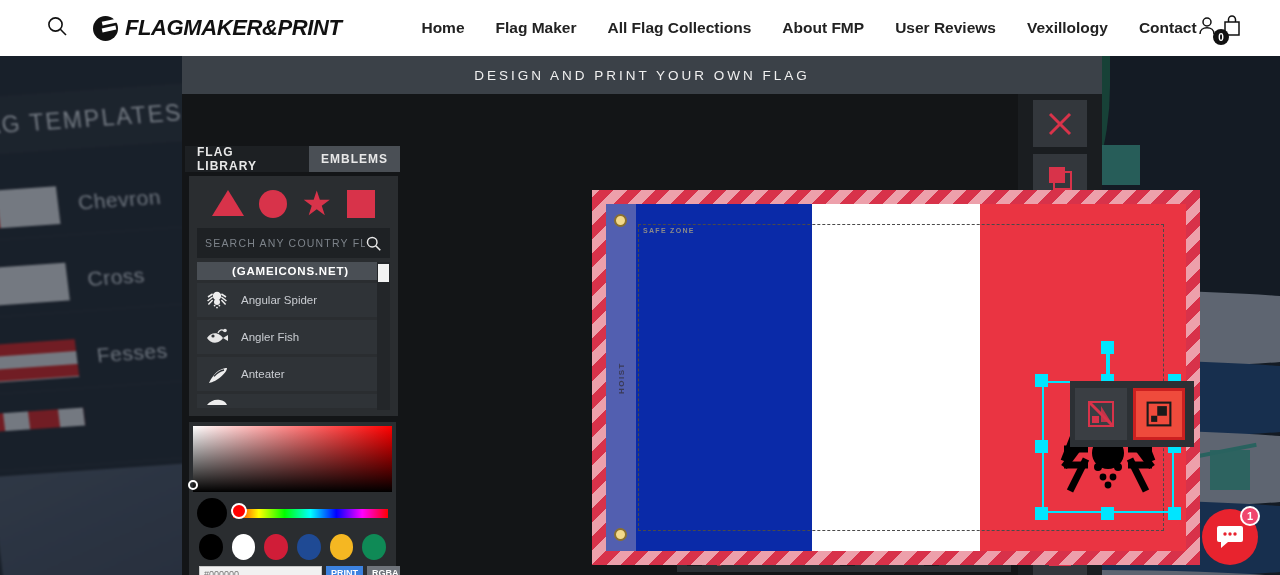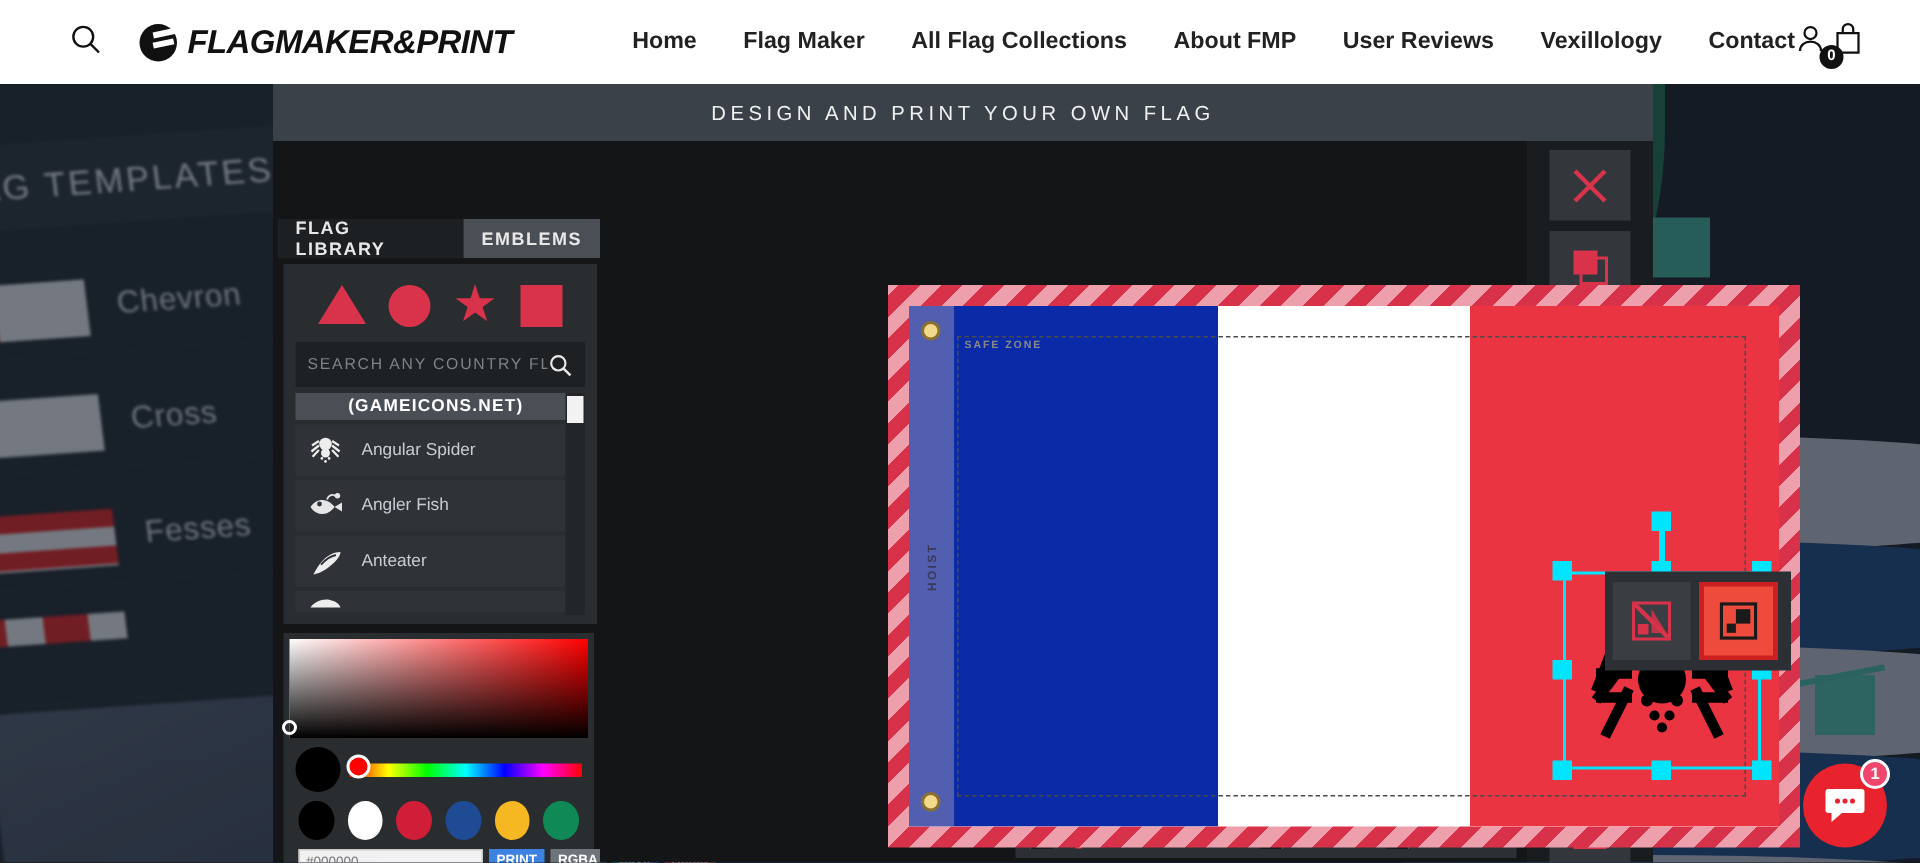--- a/index.html
+++ b/index.html
@@ -106,21 +106,21 @@
   .cart-badge {
     position:absolute; left:-7px; bottom:-3px;
     width:16px; height:16px; border-radius:50%; background:#111; color:#fff;
     font-size:10px; font-weight:bold; display:flex; align-items:center;
     justify-content:center;
   }
 
   
   .app {
     position:absolute; left:182px; top:56px; width:920px; height:519px;
-    z-index:20; background:#1d4ed8;
+    z-index:20; background:#b91c1c;
   }
   .app-title {
     height:38px; background:#3b4148; color:#f0f0f0;
     font-size:13.5px; letter-spacing:3px; display:flex;
     align-items:center; justify-content:center; font-weight:400;
   }
   .app-body { position:relative; height:481px; background:#131517; }
 
   
   .lpanel {

